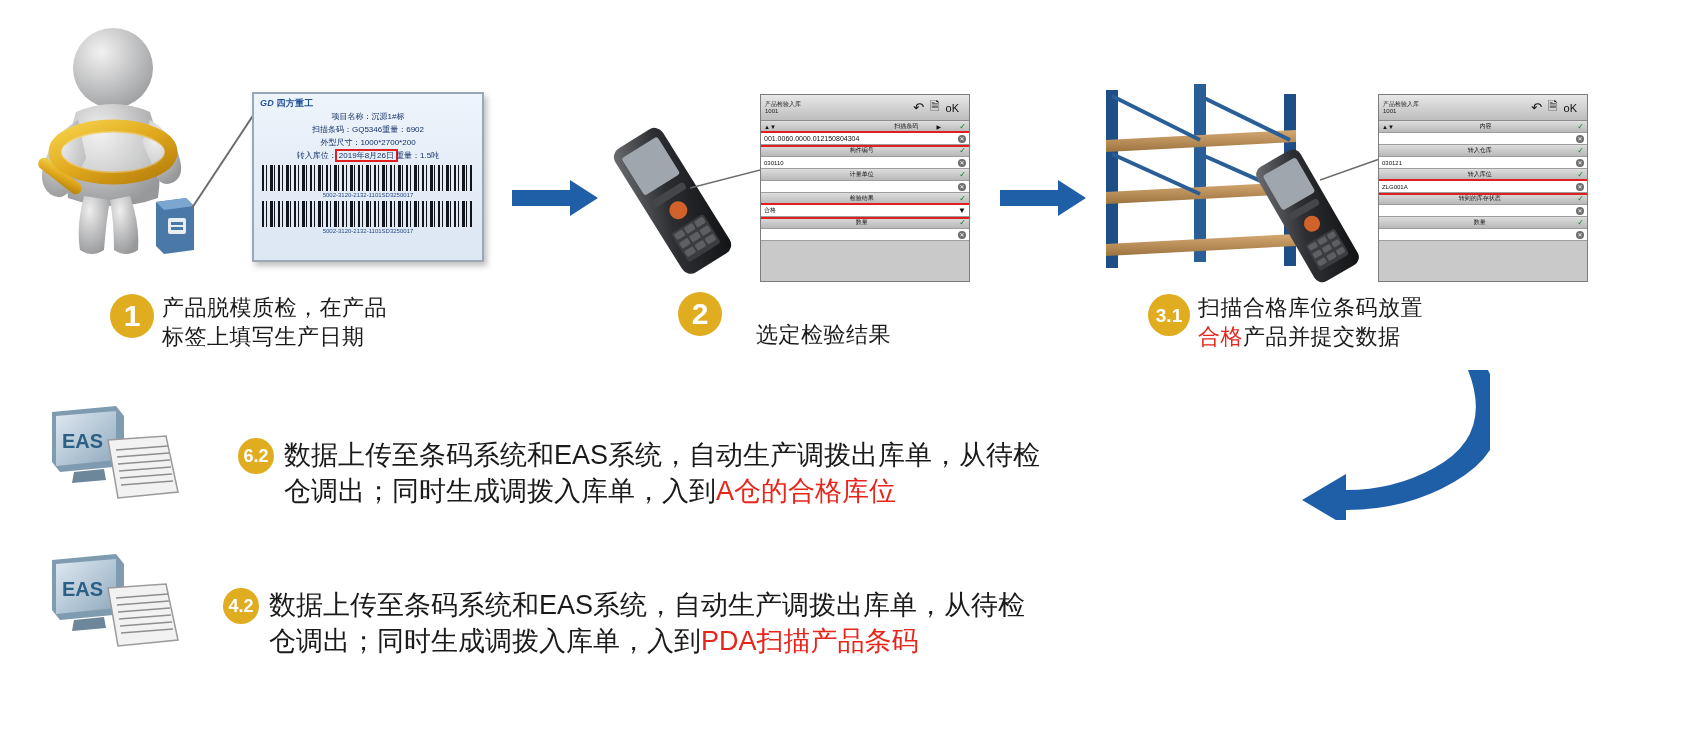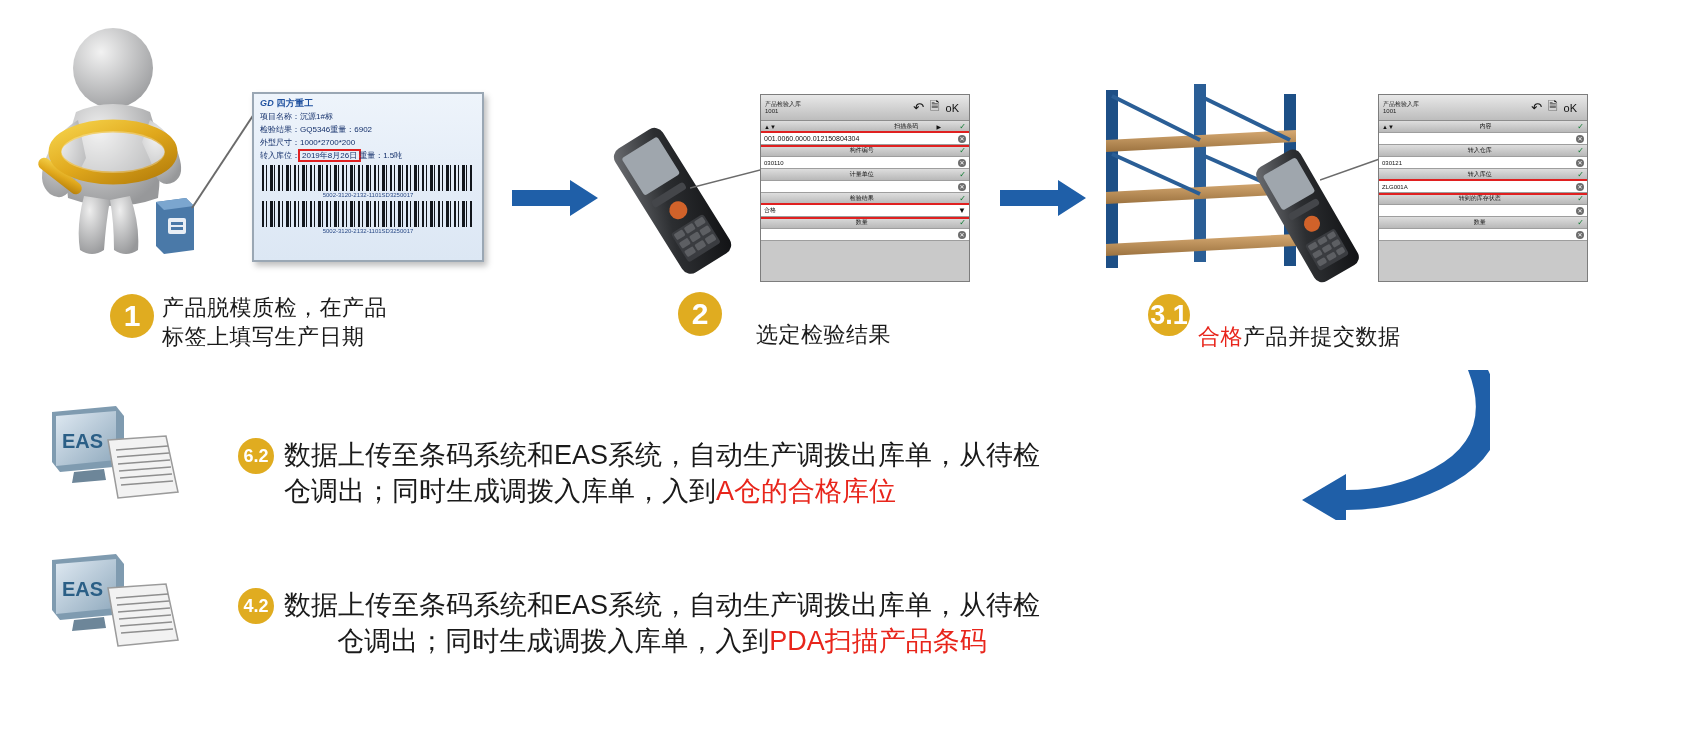--- a/index.html
+++ b/index.html
@@ -26,21 +26,21 @@
     background: #E0AC20;
     color: #ffffff;
     display: flex;
     align-items: center;
     justify-content: center;
     font-weight: bold;
     line-height: 1;
     flex: 0 0 auto;
   }
   .badge-lg { width: 44px; height: 44px; font-size: 30px; }
-  .badge-md { width: 42px; height: 42px; font-size: 27px; }
+  .badge-md { width: 42px; height: 42px; font-size: 19px; }
   .badge-sm { width: 36px; height: 36px; font-size: 18px; }
 
   
   .caption {
     display: flex;
     align-items: flex-start;
     gap: 8px;
   }
   .caption-text {
     font-size: 22px;
@@ -68,21 +68,21 @@
     border: 2px solid #9aa7b4;
     box-shadow: 3px 4px 6px rgba(0,0,0,.25);
     position: relative;
   }
   .label-head {
     font-size: 9px; color: #1d4f9e; font-weight: bold;
     padding: 3px 14px 0 6px; letter-spacing: .2px;
   }
   .label-line {
     font-size: 8px; color: #14306b; padding: 1px 6px;
-    display: flex; justify-content: flex-start; white-space: nowrap;
+    display: flex; justify-content: center; white-space: nowrap;
   }
   .redbox { outline: 2px solid #e02020; padding: 0 2px; }
   .barcode {
     height: 26px; margin: 3px 8px 0 8px;
     background: repeating-linear-gradient(90deg,
       #12161c 0 2px, transparent 2px 4px,
       #12161c 4px 5px, transparent 5px 8px,
       #12161c 8px 11px, transparent 11px 12px,
       #12161c 12px 13px, transparent 13px 16px);
   }
@@ -178,21 +178,21 @@
 
   <div class="label-card panel" style="left:252px; top:92px; width:228px; height:166px;">
     <div class="label-head">
       <span style="font-style:italic;">GD</span>
       <span>四方重工</span>
     </div>
     <div class="label-line">
       <span><span>项目名称：</span><span>沉源1#标</span></span>
     </div>
     <div class="label-line">
-      <span><span>检验结果：</span><span>GQ5346</span></span>
+      <span><span>扫描条码：</span><span>GQ5346</span></span>
       <span><span>重量：</span><span>6902</span></span>
     </div>
     <div class="label-line">
       <span><span>外型尺寸：</span><span>1000*2700*200</span></span>
     </div>
     <div class="label-line">
       <span><span>转入库位：</span><span class="redbox">2019年8月26日</span></span>
       <span><span>重量：</span><span>1.5吨</span></span>
     </div>
     <div class="barcode"></div>
@@ -424,21 +424,21 @@
       <span class="tick">✓</span>
     </div>
     <div class="pda-row field">
       <span style="flex:1"></span>
       <span class="xmark">✕</span>
     </div>
   </div>
 
   <div class="caption abs" style="left:1148px; top:294px; width:460px;">
     <div class="badge badge-md">3.1</div>
-    <div class="caption-text"><br><span class="red">合格</span><span>产品并提交数据</span></div>
+    <div class="caption-text"><span>扫描合格库位条码放置</span><br><span class="red">合格</span><span>产品并提交数据</span></div>
   </div>
 
   <svg class="abs" style="left:1150px; top:360px;" width="340" height="160">
     <path d="M318 10 q26 66 -34 98 q-40 22 -88 22 l0 -16 l-44 26 l44 26 l0 -16 q60 0 108 -28 q70 -40 34 -112 z" fill="#1F5FA8"></path>
   </svg>
 
   <div class="panel" style="left:46px; top:400px; width:140px; height:100px;">
     <svg width="140" height="100" viewBox="0 0 140 100">
       <defs>
         <linearGradient id="gScr1" x1="0" y1="0" x2="1" y2="1">
@@ -486,18 +486,18 @@
         <line x1="70" y1="50" x2="122" y2="46"></line>
         <line x1="71" y1="57" x2="123" y2="53"></line>
         <line x1="72" y1="64" x2="124" y2="60"></line>
         <line x1="73" y1="71" x2="125" y2="67"></line>
         <line x1="74" y1="78" x2="126" y2="74"></line>
         <line x1="75" y1="85" x2="127" y2="81"></line>
       </g>
     </svg>
   </div>
 
-  <div class="fig-caption-wrap abs" style="left:238px; top:588px; width:960px;text-align:center;">
+  <div class="fig-caption-wrap abs" style="left:223px; top:588px; width:960px;">
     <div class="badge badge-sm">4.2</div>
     <div class="caption-text small"><span>数据上传至条码系统和EAS系统，自动生产调拨出库单，从待检</span><br><span>仓调出；同时生成调拨入库单，入到</span><span class="red">PDA扫描产品条码</span></div>
   </div>
 
 </div>
 
 </body></html>

